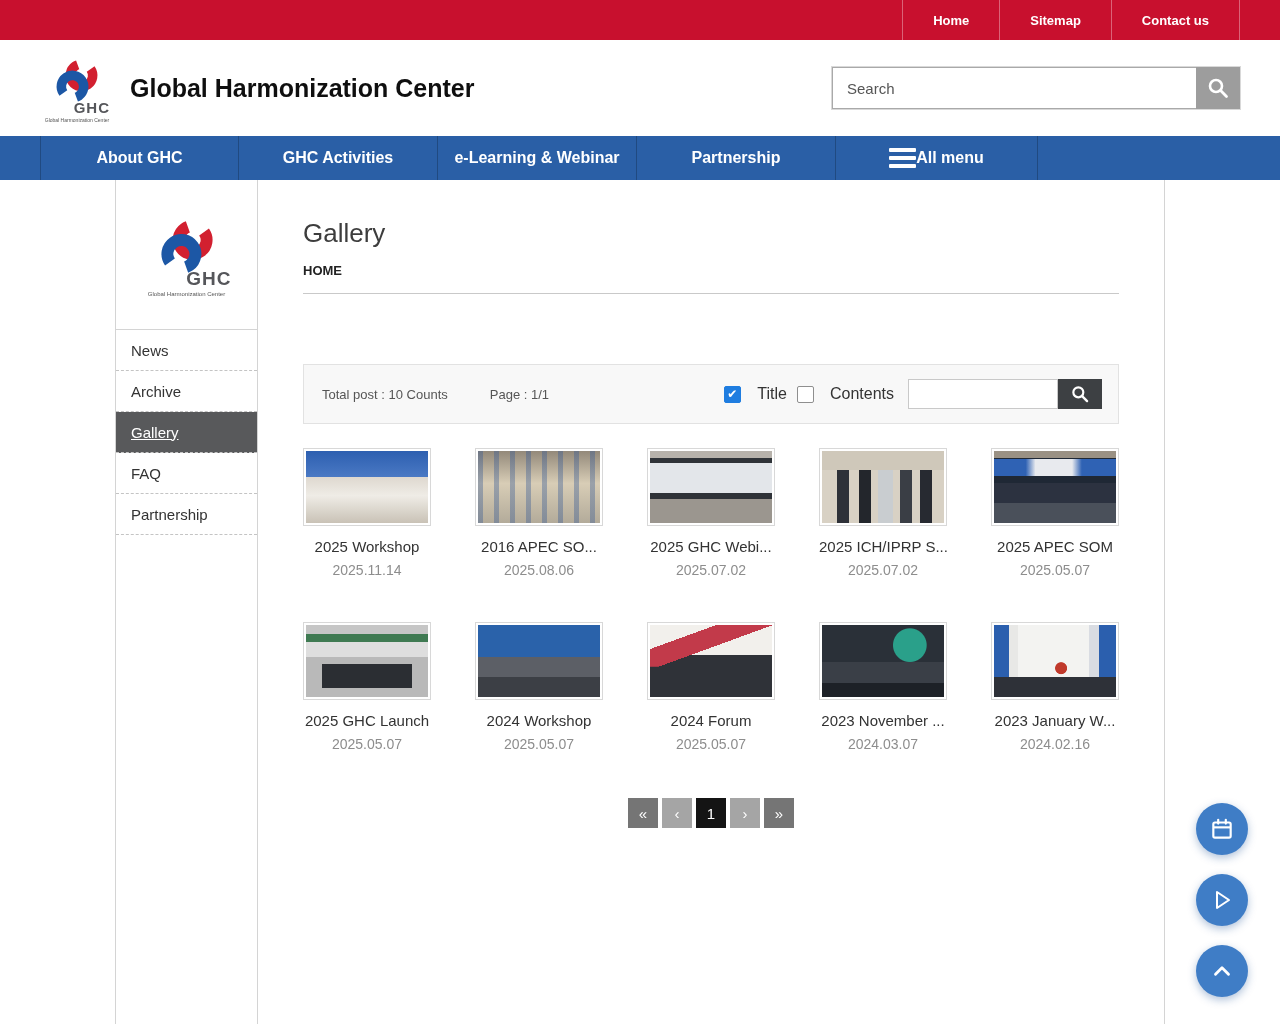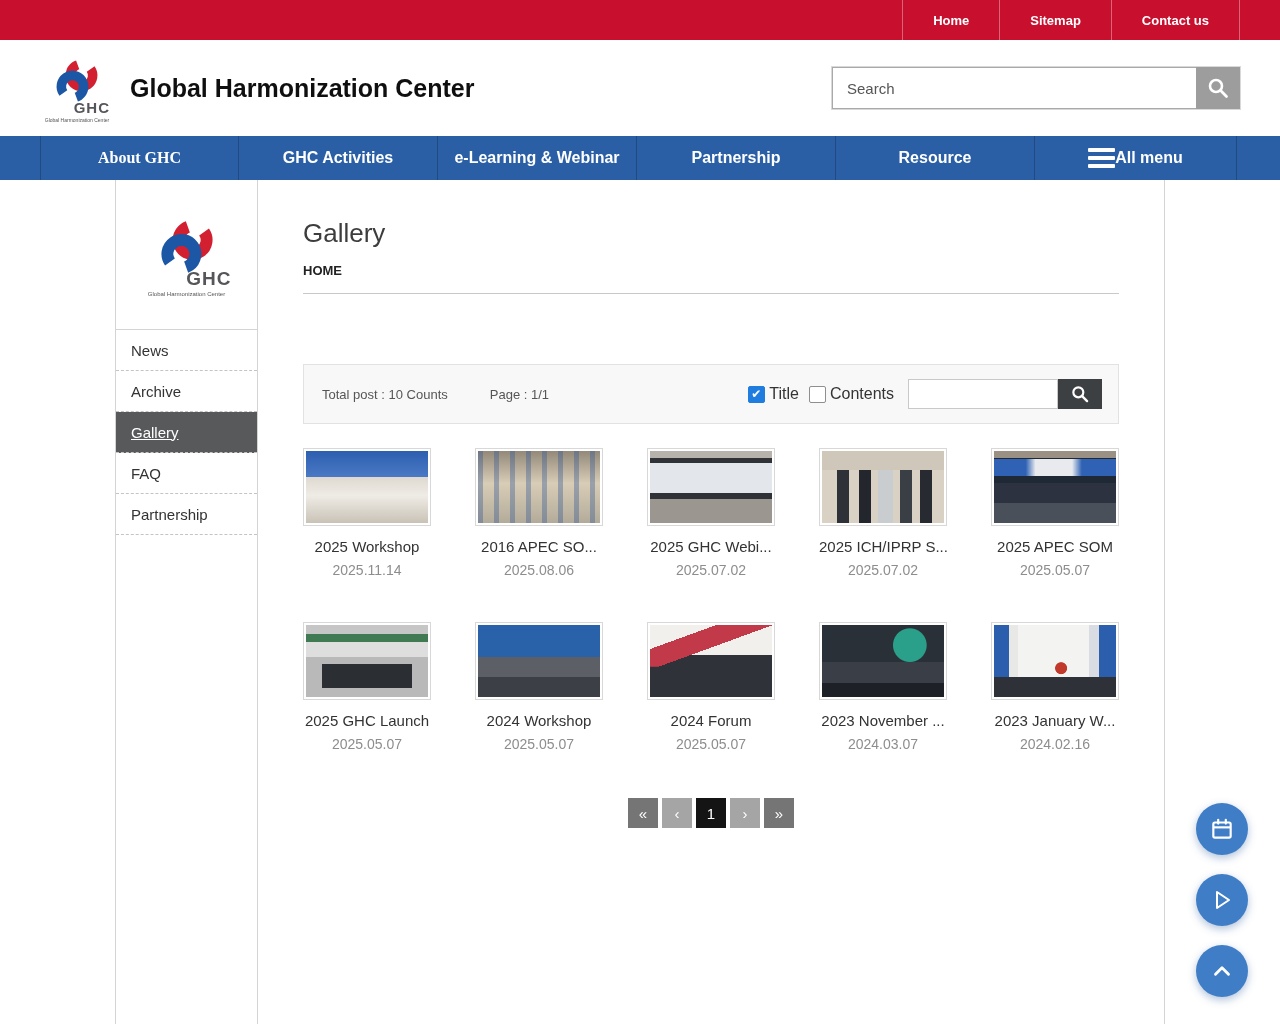--- a/index.html
+++ b/index.html
@@ -19,21 +19,21 @@
   .logo .tag { font-size:5px; color:#555; margin-top:1px; white-space:nowrap; }
   .site-title { font-size:25px; font-weight:bold; color:#0f0f0f; margin-left:14px; }
   .hsearch { margin-left:auto; display:flex; align-items:stretch; height:42px; box-shadow:0 0 0 1px #d9d9d9; }
   .hsearch input { width:364px; border:1px solid #a9a9a9; border-right:none; padding:15px 14px; font-size:15px; color:#333; outline:none; }
   .hsearch input::placeholder { color:#555; }
   .hsearch button { width:44px; background:#9d9d9d; border:none; cursor:pointer; display:flex; align-items:center; justify-content:center; }
 
   
   .nav { height:44px; background:#2a5fa6; display:flex; padding-left:40px; }
   .nav-item { width:199px; display:flex; align-items:center; justify-content:center; color:#fff; font-size:16px; font-weight:bold; border-right:1px solid rgba(0,0,0,0.22); cursor:pointer; }
-  .nav-item:first-child { border-left:1px solid rgba(0,0,0,0.22);font-family:Liberation Serif, serif; }
+  .nav-item:first-child { border-left:1px solid rgba(0,0,0,0.22); }
   .nav-allmenu { width:202px; display:flex; align-items:center; justify-content:center; color:#fff; font-size:16px; font-weight:bold; border-right:1px solid rgba(0,0,0,0.22); cursor:pointer; }
   .burger { width:27px; display:flex; flex-direction:column; gap:4px; }
   .burger span { height:4px; background:#fff; border-radius:1px; }
 
   
   .container { margin-left:115px; width:1050px; min-height:844px; border-left:1px solid #d4d4d4; border-right:1px solid #d4d4d4; display:flex; align-items:stretch; }
 
   
   .sidebar { width:228px; border-right:1px solid #d4d4d4; }
   .logo-box { height:150px; border-bottom:1px solid #d4d4d4; display:flex; align-items:center; justify-content:center; }
@@ -51,21 +51,21 @@
   .title-rule { border:none; border-top:1px solid #c9c9c9; margin-top:15px; }
 
   
   .filter-bar { margin-top:70px; height:60px; background:#f8f8f8; border:1px solid #e2e2e2; display:flex; align-items:center; padding:0 16px 0 18px; }
   .filter-text { font-size:13px; color:#555; }
   .filter-text + .filter-text { margin-left:42px; }
   .filter-right { margin-left:auto; display:flex; align-items:center; }
   .cb { width:17px; height:17px; border:1px solid #8f8f8f; background:#fff; border-radius:2px; display:inline-block; position:relative; cursor:pointer; }
   .cb.checked { background:#1f7de0; border-color:#1f7de0; }
   .cb.checked::after { content:"✔"; position:absolute; left:2px; top:0px; color:#fff; font-size:12px; }
-  .cb-label { font-size:16px; color:#333; margin:0 10px 0 4px; }
+  .cb-label { font-size:16px; color:#333; margin:0 10px 0 16px; }
   .filter-right input { width:150px; height:30px; border:1px solid #c9c9c9; background:#fff; padding:0 8px; font-size:14px; outline:none; margin-left:4px; }
   .filter-right .fbtn { width:44px; height:30px; background:#3d4043; border:none; display:flex; align-items:center; justify-content:center; cursor:pointer; }
 
   
   .grid { margin-top:24px; display:grid; grid-template-columns:repeat(5,128px); column-gap:22px; row-gap:26px;gap:44px; }
   .card { width:128px; cursor:pointer; }
   .thumb { height:78px; background:#fff; border:1px solid #d8d8d8; padding:2px; }
   .thumb .ph { width:100%; height:100%; }
   .card-title { margin-top:12px; font-size:15px; color:#333; text-align:center; white-space:nowrap; overflow:hidden; }
   .card-date { margin-top:7px; font-size:14px; color:#8d8d8d; text-align:center; }
@@ -121,21 +121,20 @@
       </svg>
     </button>
   </div>
 </div>
 
 <div class="nav">
   <div class="nav-item">About GHC</div>
   <div class="nav-item">GHC Activities</div>
   <div class="nav-item">e-Learning &amp; Webinar</div>
   <div class="nav-item">Partnership</div>
-  <div class="nav-item">Resource</div>
   <div class="nav-allmenu">
     <span class="burger">
         <span></span>
         <span></span>
         <span></span>
       </span>
     <span>All menu</span>
   </div>
 </div>
 

